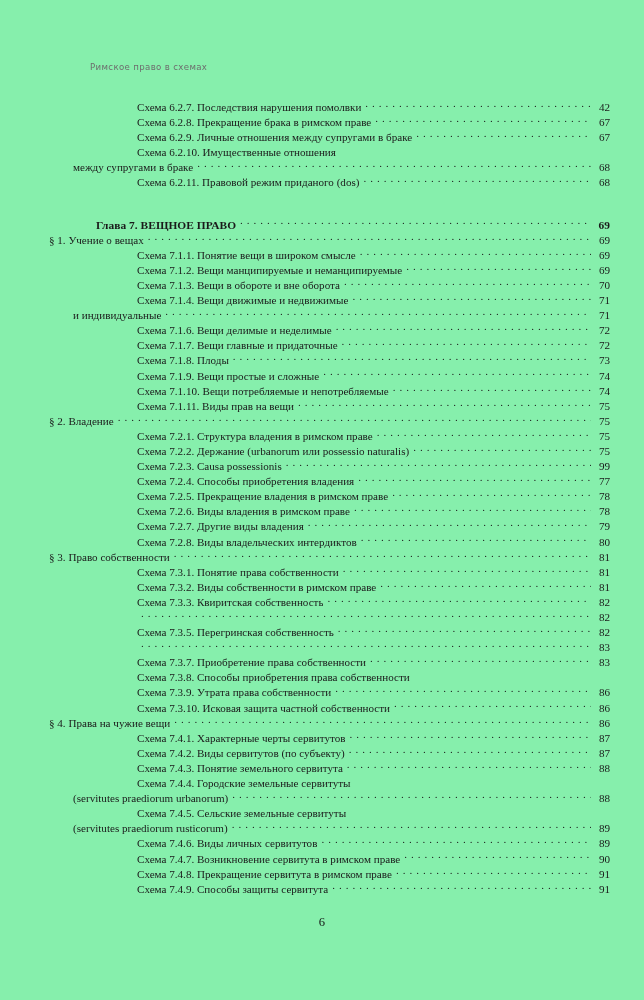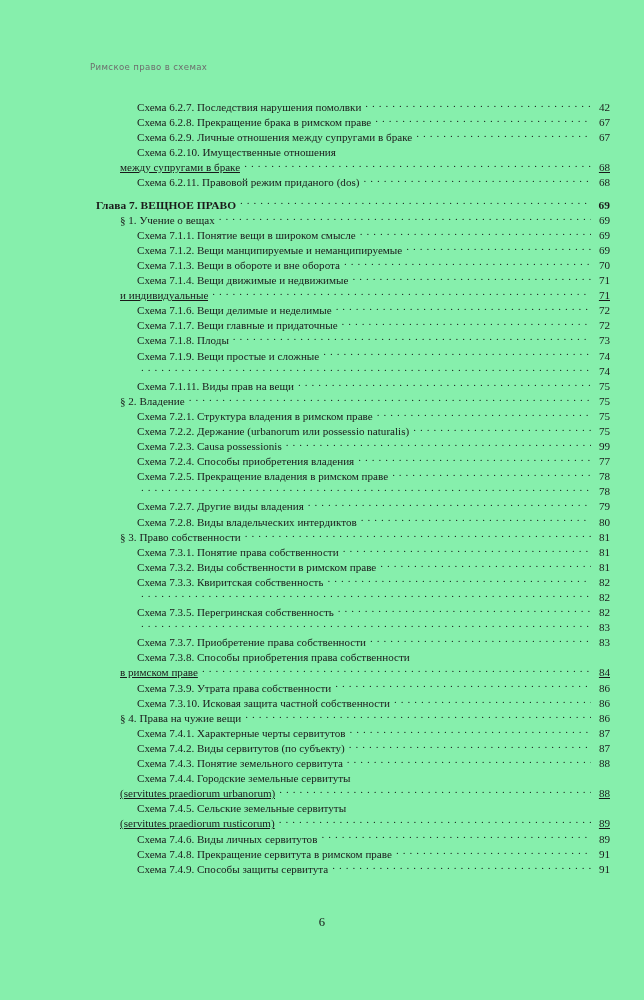--- a/index.html
+++ b/index.html
@@ -51,28 +51,29 @@
     align-items: baseline;
     font-size: 11.1px;
     line-height: 15.1px;
     color: #1a1a1a;
     padding-right: 34px;
     white-space: nowrap;
   }
 
   
   .lvl-chapter { padding-left: 96px; }
-  .lvl-section { padding-left: 120px; justify-content: flex-end; }
+  .lvl-section { padding-left: 49px; justify-content: flex-end; }
   .lvl-item    { padding-left: 137px; }
-  .lvl-cont    { padding-left: 120px; text-decoration: underline; }
+  .lvl-cont    { padding-left: 73px; }
 
   .toc-entry.chapter {
     font-weight: bold;
     font-size: 11.4px;
     letter-spacing: 0.05px;
+    margin-top: 20px;
   }
 
   .entry-title {
     flex: 0 1 auto;
     overflow: hidden;
   }
 
   .leader {
     flex: 1 1 auto;
     overflow: hidden;
@@ -201,20 +202,21 @@
         <span class="entry-title">Схема 7.1.8. Плоды</span>
         <span class="leader"></span>
         <span class="entry-page">73</span>
       </div>
       <div class="toc-entry lvl-item">
         <span class="entry-title">Схема 7.1.9. Вещи простые и сложные</span>
         <span class="leader"></span>
         <span class="entry-page">74</span>
       </div>
       <div class="toc-entry lvl-item">
+        <span class="entry-title">Схема 7.1.10. Вещи потребляемые и непотребляемые</span>
         <span class="leader"></span>
         <span class="entry-page">74</span>
       </div>
       <div class="toc-entry lvl-item">
         <span class="entry-title">Схема 7.1.11. Виды прав на вещи</span>
         <span class="leader"></span>
         <span class="entry-page">75</span>
       </div>
       <div class="toc-entry lvl-section">
         <span class="entry-title">§ 2. Владение</span>
@@ -240,20 +242,21 @@
         <span class="entry-title">Схема 7.2.4. Способы приобретения владения</span>
         <span class="leader"></span>
         <span class="entry-page">77</span>
       </div>
       <div class="toc-entry lvl-item">
         <span class="entry-title">Схема 7.2.5. Прекращение владения в римском праве</span>
         <span class="leader"></span>
         <span class="entry-page">78</span>
       </div>
       <div class="toc-entry lvl-item">
+        <span class="entry-title">Схема 7.2.6. Виды владения в римском праве</span>
         <span class="leader"></span>
         <span class="entry-page">78</span>
       </div>
       <div class="toc-entry lvl-item">
         <span class="entry-title">Схема 7.2.7. Другие виды владения</span>
         <span class="leader"></span>
         <span class="entry-page">79</span>
       </div>
       <div class="toc-entry lvl-item">
         <span class="entry-title">Схема 7.2.8. Виды владельческих интердиктов</span>
@@ -294,25 +297,20 @@
         <span class="entry-page">83</span>
       </div>
       <div class="toc-entry lvl-item">
         <span class="entry-title">Схема 7.3.7. Приобретение права собственности</span>
         <span class="leader"></span>
         <span class="entry-page">83</span>
       </div>
       <div class="toc-entry lvl-item nodots">
         <span class="entry-title">Схема 7.3.8. Способы приобретения права собственности</span>
       </div>
-      <div class="toc-entry lvl-cont">
-        <span class="entry-title">в римском праве</span>
-        <span class="leader"></span>
-        <span class="entry-page">84</span>
-      </div>
       <div class="toc-entry lvl-item">
         <span class="entry-title">Схема 7.3.9. Утрата права собственности</span>
         <span class="leader"></span>
         <span class="entry-page">86</span>
       </div>
       <div class="toc-entry lvl-item">
         <span class="entry-title">Схема 7.3.10. Исковая защита частной собственности</span>
         <span class="leader"></span>
         <span class="entry-page">86</span>
       </div>
@@ -351,20 +349,25 @@
         <span class="entry-title">(servitutes praediorum rusticorum)</span>
         <span class="leader"></span>
         <span class="entry-page">89</span>
       </div>
       <div class="toc-entry lvl-item">
         <span class="entry-title">Схема 7.4.6. Виды личных сервитутов</span>
         <span class="leader"></span>
         <span class="entry-page">89</span>
       </div>
       <div class="toc-entry lvl-item">
+        <span class="entry-title">Схема 7.4.7. Возникновение сервитута в римском праве</span>
+        <span class="leader"></span>
+        <span class="entry-page">90</span>
+      </div>
+      <div class="toc-entry lvl-item">
         <span class="entry-title">Схема 7.4.8. Прекращение сервитута в римском праве</span>
         <span class="leader"></span>
         <span class="entry-page">91</span>
       </div>
       <div class="toc-entry lvl-item">
         <span class="entry-title">Схема 7.4.9. Способы защиты сервитута</span>
         <span class="leader"></span>
         <span class="entry-page">91</span>
       </div>
     </div>

